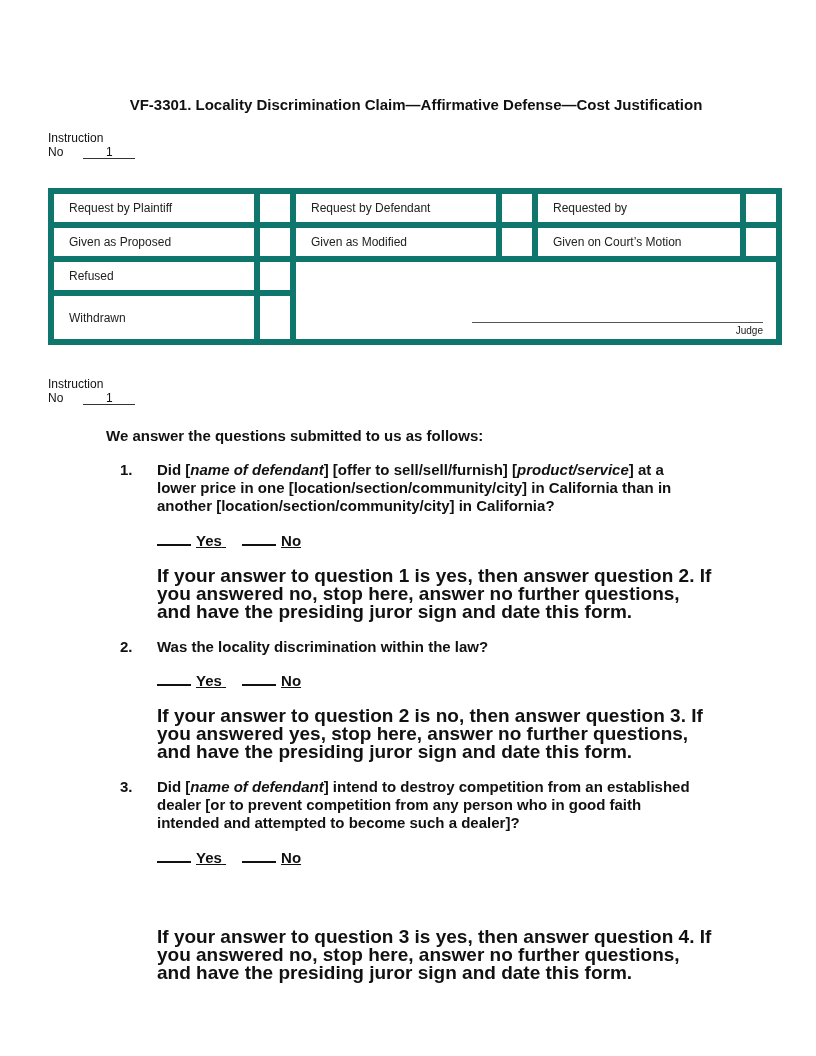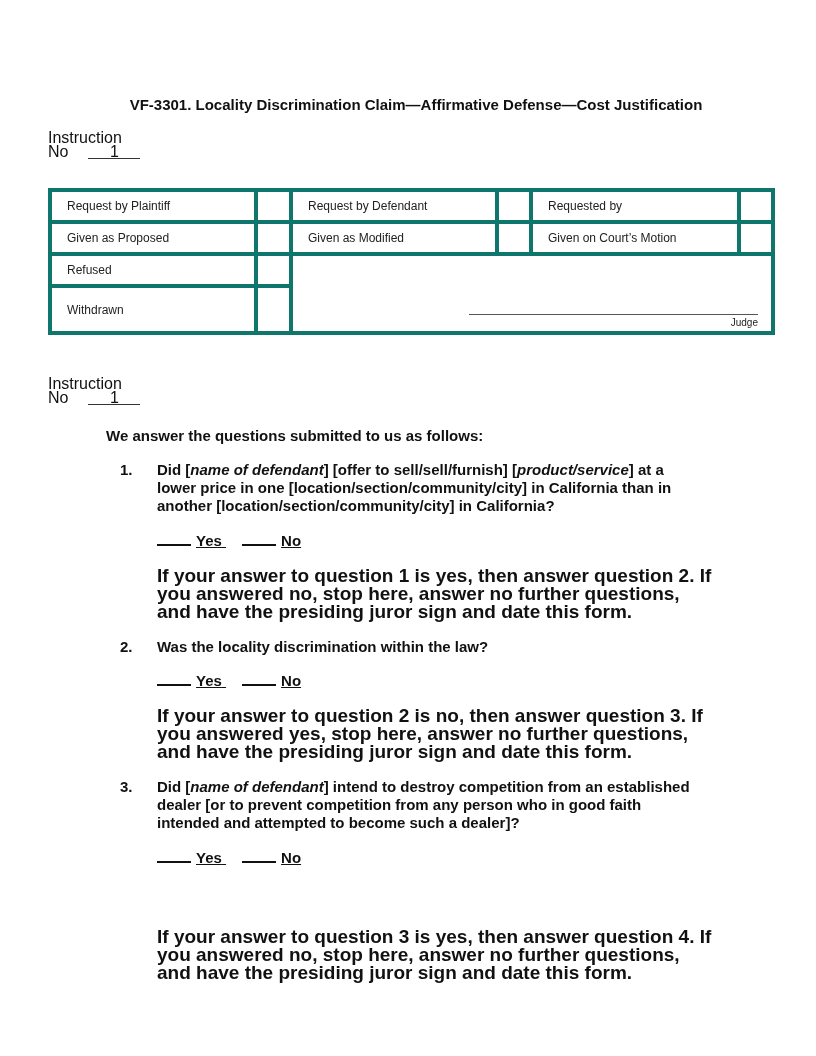--- a/index.html
+++ b/index.html
@@ -1,22 +1,22 @@
 <!DOCTYPE html>
 <html><head>
 <meta charset="utf-8">
 <style>
   html, body { margin: 0; padding: 0; background: #ffffff; }
   body { width: 816px; height: 1056px; position: relative; overflow: hidden; color: #111; font-family: "Liberation Sans", sans-serif; }
   .abs { position: absolute; }
   .title { left: 8px; width: 816px; top: 96px; text-align: center; font-weight: bold; font-size: 15px; }
-  .instr { font-size: 16px; line-height: 14px; }
+  .instr { font-size: 12px; line-height: 14px; }
   .instr .no-line { display: inline-block; width: 52px; border-bottom: 1px solid #333; text-align: center; margin-left: 20px; line-height: 12px; }
   table.ctl { position: absolute; left: 48px; top: 188px; border-collapse: collapse; font-size: 12px; }
-  table.ctl td { border: 4px solid #0f766e; padding: 0 15px; height: 28px; vertical-align: middle; color: #222; }
+  table.ctl td { border: 6px solid #0f766e; padding: 0 15px; height: 28px; vertical-align: middle; color: #222; }
   .judge-area { position: relative; }
   .judge-line { position: absolute; left: 176px; right: 13px; bottom: 16px; border-top: 1px solid #555; }
   .judge-label { position: absolute; right: 13px; bottom: 3px; font-size: 10px; color: #222; }
   .body { font-weight: bold; font-size: 15px; line-height: 18px; }
   .q { position: absolute; left: 120px; width: 580px; }
   .q .num { position: absolute; left: 0; top: 0; }
   .q .txt { margin-left: 37px; }
   .yn { position: absolute; left: 157px; font-weight: bold; font-size: 15px; text-decoration: underline; }
   .blank { display: inline-block; width: 34px; border-bottom: 2px solid #111; margin-right: 5px; vertical-align: baseline; height: 1px; }
   .para { position: absolute; left: 157px; width: 560px; font-weight: bold; font-size: 19px; line-height: 18px; }

